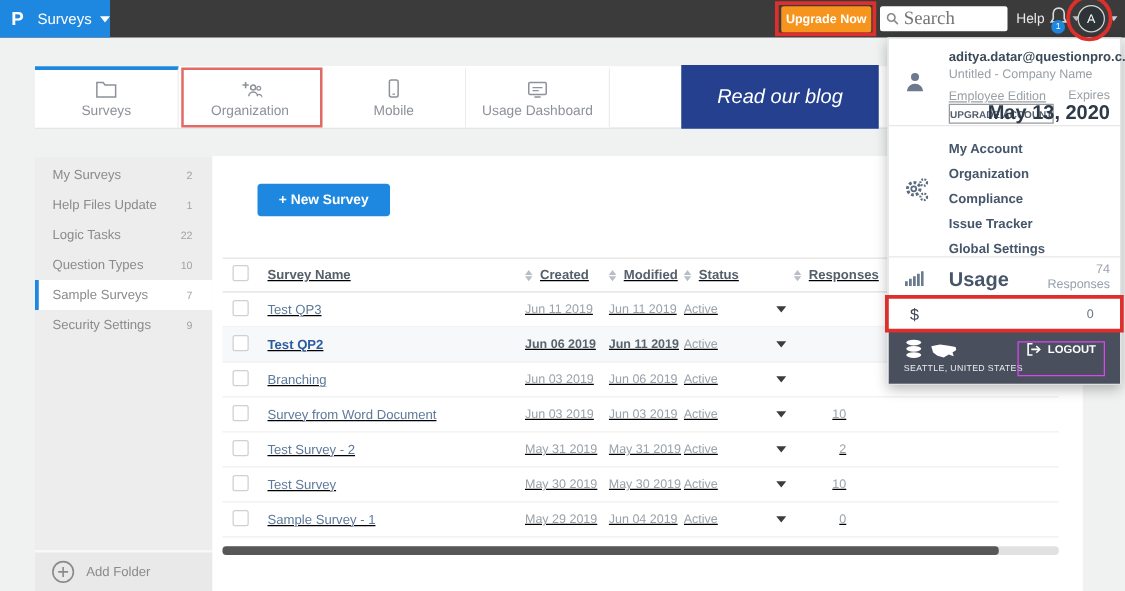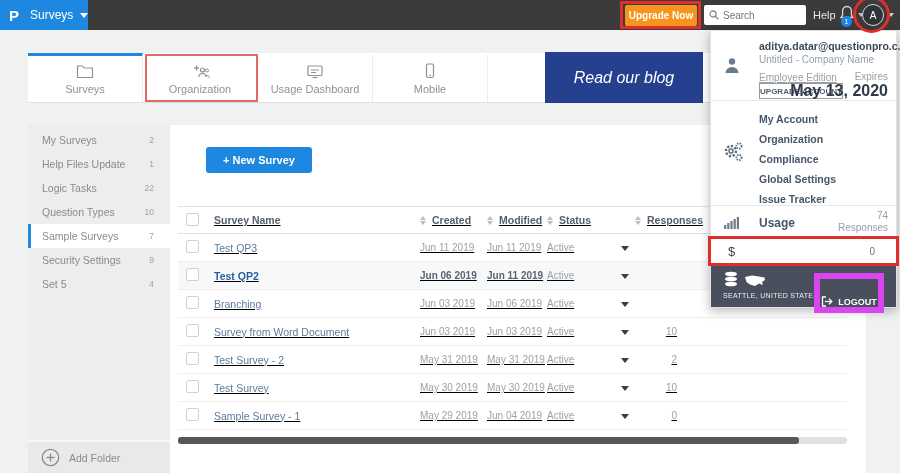--- a/index.html
+++ b/index.html
@@ -8,21 +8,21 @@
 
   
   .topbar { position:absolute; left:0; top:0; width:900px; height:30px; background:#3b3b3b; z-index:10; }
   .brand { position:absolute; left:0; top:0; width:88px; height:30px; background:#1e87e0; color:#fff; display:flex; align-items:center; cursor:pointer; }
   .logo { margin-left:9px; font-size:15px; font-weight:bold; }
   .brand-label { margin-left:11px; font-size:12px; }
   .caret-down { width:0; height:0; border-left:4px solid transparent; border-right:4px solid transparent; border-top:5px solid #fff; display:inline-block; margin-left:7px; }
   .upgrade-btn { position:absolute; left:625px; top:5px; width:72px; height:21px; background:#f7941e; border:none; border-radius:2px; color:#fff; font-size:10px; font-weight:bold; font-family:inherit; cursor:pointer; }
   .search-box { position:absolute; left:704px; top:5px; width:102px; height:20px; background:#fff; border-radius:2px; display:flex; align-items:center; padding-left:5px; }
   .search-box svg { flex:0 0 auto; }
-  .search-input { border:none; outline:none; background:transparent; width:78px; margin-left:4px; font-size:10px; color:#444; font-family:Liberation Sans, sans-serif; }
+  .search-input { border:none; outline:none; background:transparent; width:78px; margin-left:4px; font-size:15px; color:#444; font-family:Liberation Serif, serif; }
   .help-label { position:absolute; left:813px; top:9px; color:#e8e8e8; font-size:11px; cursor:pointer; }
   .bell-wrap { position:absolute; left:839px; top:5px; width:18px; height:20px; cursor:pointer; }
   .bell-badge { position:absolute; left:841px; top:16px; width:11px; height:11px; border-radius:50%; background:#1e87e0; color:#fff; font-size:7px; display:flex; align-items:center; justify-content:center; z-index:11; }
   .bell-caret { position:absolute; left:858px; top:13px; border-left:3px solid transparent; border-right:3px solid transparent; border-top:4px solid #bbb; width:0; height:0; }
   .avatar { position:absolute; left:862px; top:4px; width:22px; height:22px; border-radius:50%; background:#2e3338; border:1px solid #d6d6d6; color:#fff; font-size:10px; display:flex; align-items:center; justify-content:center; cursor:pointer; }
   .avatar-caret { position:absolute; left:888px; top:13px; border-left:3px solid transparent; border-right:3px solid transparent; border-top:4px solid #ccc; width:0; height:0; }
 
   
   .tabstrip { position:absolute; left:28px; top:53px; width:838px; height:50px; background:#fff; border-bottom:1px solid #dcdfe2; }
   .tabs { display:flex; height:100%; }
@@ -77,31 +77,31 @@
   .acct-edition { position:absolute; left:48px; top:41px; font-size:10px; color:#9aa0a6;text-decoration:underline; }
   .upg-acct-btn { position:absolute; left:48px; top:52px; width:84px; height:16px; background:#fff; border:1px solid #97999c; color:#55606c; font-size:8px; font-weight:bold; font-family:inherit; cursor:pointer; }
   .acct-expires { position:absolute; right:8px; top:40px; text-align:right; }
   .exp-label { font-size:10px; color:#9aa0a6; }
   .exp-date { font-size:16px; font-weight:bold; color:#2e3a48; }
   .acct-menu { position:relative; height:105px; border-bottom:1px solid #e8e8e8; padding-top:8px; }
   .gears { position:absolute; left:11px; top:40px; }
   .menu-item { height:20px; line-height:20px; padding-left:48px; font-size:10.5px; font-weight:bold; color:#46566a; cursor:pointer; }
   .usage-row { position:relative; height:33px; cursor:pointer; }
   .usage-ico { position:absolute; left:13px; top:10px; }
-  .row-label { position:absolute; left:48px; top:10px; font-size:12px; font-weight:bold; color:#46566a; }
+  .row-label { position:absolute; left:48px; top:10px; font-size:16px; font-weight:bold; color:#46566a; }
   .usage-val { position:absolute; right:8px; top:4px; text-align:right; font-size:10px; color:#98a0ab; line-height:12px; }
   .billing-row { position:relative; height:27px; cursor:pointer; }
   .dollar { position:absolute; left:17px; top:5px; font-size:13px; color:#3c4654; }
   .billing-row .row-label { top:24px; }
   .billing-val { position:absolute; right:21px; top:7px; font-size:10px; color:#6a7380; }
   .acct-footer { position:absolute; left:0; bottom:0; width:100%; height:43px; background:#494f5d; }
   .db-ico { position:absolute; left:13px; top:7px; }
   .map-ico { position:absolute; left:33px; top:10px; }
   .location { position:absolute; left:12px; top:28px; font-size:7px; color:#eceef1; letter-spacing:.3px; }
-  .logout-btn { position:absolute; right:12px; top:9px; width:70px; height:40px; background:transparent; border:6px solid #d946ef; color:#fff; font-size:9px; font-weight:bold; font-family:inherit; display:flex; align-items:flex-end; justify-content:center; gap:5px; cursor:pointer; }
+  .logout-btn { position:absolute; right:12px; top:9px; width:70px; height:28px; background:transparent; border:1px solid #d946ef; color:#fff; font-size:9px; font-weight:bold; font-family:inherit; display:flex; align-items:flex-start; justify-content:center; gap:5px; cursor:pointer; }
 
   
   .ann { position:absolute; pointer-events:none; z-index:60; }
   .ann-upgrade { left:620px; top:1px; width:81px; height:28px; border:3px solid #dd2f2b; }
   .ann-avatar { left:853px; top:-4px; width:37px; height:37px; border:3px solid #dd2f2b; border-radius:50%; }
   .ann-org { left:145px; top:54px; width:113px; height:48px; border:2px solid #e26a65; }
   .ann-billing { left:708px; top:236px; width:191px; height:30px; border:3px solid #dd2f2b; }
 </style>
 </head>
 <body>
@@ -153,35 +153,35 @@
           <line x1="4" y1="4" x2="9" y2="4" stroke="#8d9199" stroke-width="1.3"></line>
           <line x1="6.5" y1="1.5" x2="6.5" y2="6.5" stroke="#8d9199" stroke-width="1.3"></line>
           <circle cx="12.5" cy="6" r="2" fill="none" stroke="#8d9199" stroke-width="1.2"></circle>
           <path d="M9 13 a3.5 3.5 0 0 1 7 0" fill="none" stroke="#8d9199" stroke-width="1.2"></path>
           <circle cx="17" cy="6.5" r="1.5" fill="none" stroke="#8d9199" stroke-width="1"></circle>
           <path d="M15.8 12 a2.6 2.6 0 0 1 4 2" fill="none" stroke="#8d9199" stroke-width="1"></path>
         </svg>
         <span>Organization</span>
       </div>
       <div class="tab">
+        <svg width="12" height="16" viewBox="0 0 12 16">
+          <rect x="2.5" y="1" width="7" height="13.5" rx="1.5" fill="none" stroke="#8d9199" stroke-width="1.2"></rect>
+          <line x1="5" y1="12.3" x2="7" y2="12.3" stroke="#8d9199" stroke-width="1"></line>
+        </svg>
+        <span>Mobile</span>
+      </div>
+      <div class="tab">
         <svg width="18" height="15" viewBox="0 0 18 15">
           <rect x="2" y="2" width="14" height="9.5" rx="1" fill="none" stroke="#8d9199" stroke-width="1.2"></rect>
           <line x1="5" y1="6" x2="13" y2="6" stroke="#8d9199" stroke-width="1"></line>
           <line x1="5" y1="8.5" x2="10" y2="8.5" stroke="#8d9199" stroke-width="1"></line>
           <line x1="6.5" y1="13.5" x2="11.5" y2="13.5" stroke="#8d9199" stroke-width="1.2"></line>
         </svg>
         <span>Usage Dashboard</span>
       </div>
-      <div class="tab">
-        <svg width="12" height="16" viewBox="0 0 12 16">
-          <rect x="2.5" y="1" width="7" height="13.5" rx="1.5" fill="none" stroke="#8d9199" stroke-width="1.2"></rect>
-          <line x1="5" y1="12.3" x2="7" y2="12.3" stroke="#8d9199" stroke-width="1"></line>
-        </svg>
-        <span>Mobile</span>
-      </div>
     </div>
     <div class="blog-banner">Read our blog</div>
   </div>
 
   <div class="content-card">
 
     <div class="sidebar">
       <div class="side-item">
         <span>My Surveys</span>
         <span class="count">2</span>
@@ -198,24 +198,20 @@
         <span>Question Types</span>
         <span class="count">10</span>
       </div>
       <div class="side-item selected">
         <span>Sample Surveys</span>
         <span class="count">7</span>
       </div>
       <div class="side-item">
         <span>Security Settings</span>
         <span class="count">9</span>
-      </div>
-      <div class="side-item">
-        <span>Set 5</span>
-        <span class="count">4</span>
       </div>
       <div class="add-folder">
         <svg width="19" height="19" viewBox="0 0 19 19">
           <circle cx="9.5" cy="9.5" r="8.2" fill="none" stroke="#8b8b8b" stroke-width="1.3"></circle>
           <line x1="9.5" y1="5.5" x2="9.5" y2="13.5" stroke="#8b8b8b" stroke-width="1.3"></line>
           <line x1="5.5" y1="9.5" x2="13.5" y2="9.5" stroke="#8b8b8b" stroke-width="1.3"></line>
         </svg>
         <span>Add Folder</span>
       </div>
     </div>
@@ -350,22 +346,22 @@
     <div class="acct-menu">
       <svg class="gears" width="22" height="22" viewBox="0 0 22 22">
         <circle cx="9" cy="10" r="5" fill="none" stroke="#5a6b7d" stroke-width="2.4" stroke-dasharray="2.2 1.6"></circle>
         <circle cx="9" cy="10" r="2" fill="none" stroke="#5a6b7d" stroke-width="1.4"></circle>
         <circle cx="17" cy="5" r="2.6" fill="none" stroke="#5a6b7d" stroke-width="1.8" stroke-dasharray="1.4 1.1"></circle>
         <circle cx="17" cy="16.5" r="2.6" fill="none" stroke="#5a6b7d" stroke-width="1.8" stroke-dasharray="1.4 1.1"></circle>
       </svg>
       <div class="menu-item">My Account</div>
       <div class="menu-item">Organization</div>
       <div class="menu-item">Compliance</div>
+      <div class="menu-item">Issue Tracker</div>
       <div class="menu-item">Global Settings</div>
-      <div class="menu-item">Issue Tracker</div>
     </div>
 
     <div class="usage-row">
       <svg class="usage-ico" width="15" height="13" viewBox="0 0 15 13">
         <rect x="0" y="9" width="2.2" height="4" fill="#6b7a8d"></rect>
         <rect x="3.2" y="7" width="2.2" height="6" fill="#6b7a8d"></rect>
         <rect x="6.4" y="5" width="2.2" height="8" fill="#6b7a8d"></rect>
         <rect x="9.6" y="3" width="2.2" height="10" fill="#6b7a8d"></rect>
         <rect x="12.8" y="1" width="2.2" height="12" fill="#6b7a8d"></rect>
       </svg>

